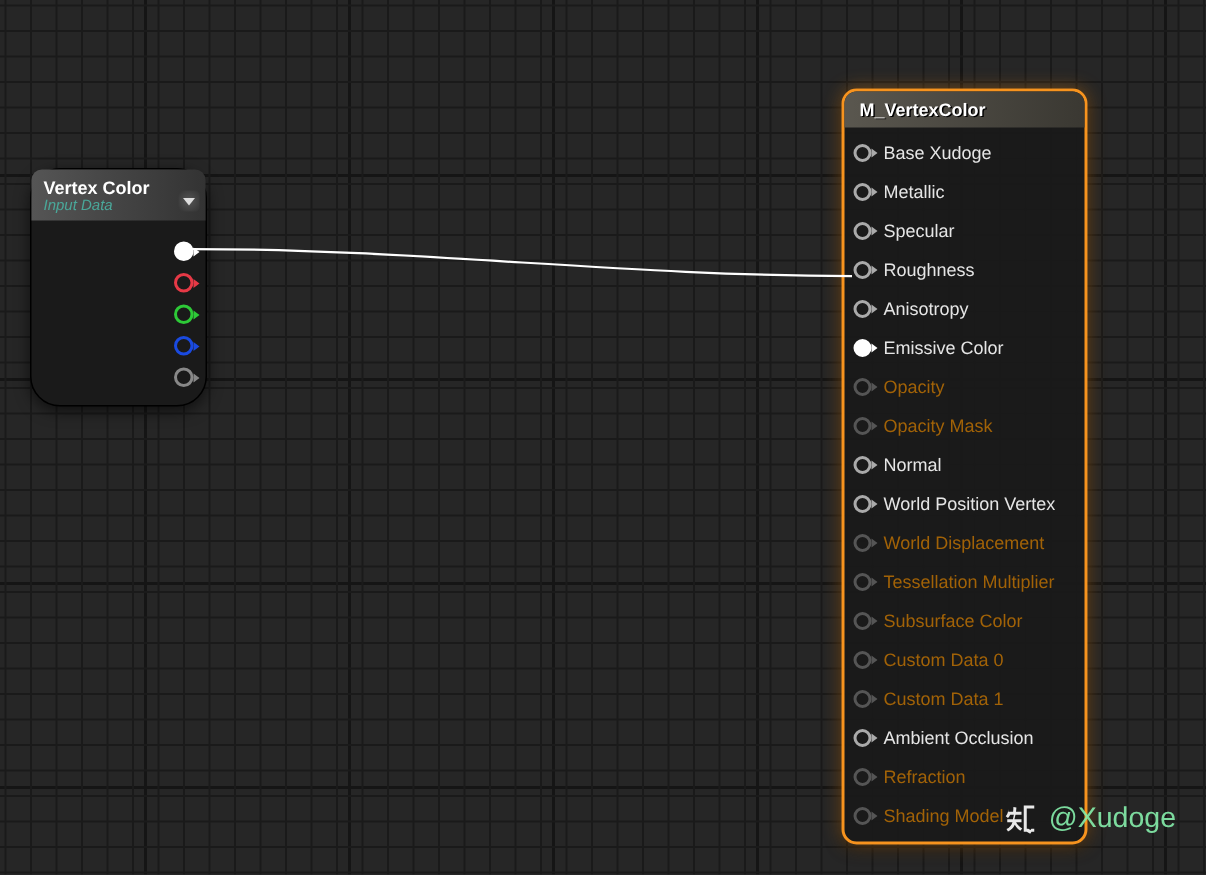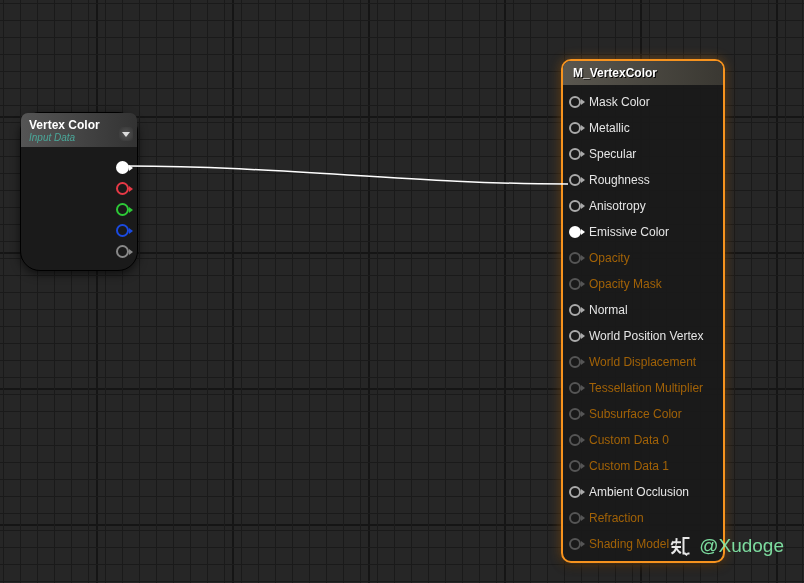--- a/index.html
+++ b/index.html
@@ -278,21 +278,21 @@
     </div>
 </div>
 
 <div class="output-node">
   <div class="output-header">
     <div class="output-title">M_VertexColor</div>
   </div>
   <div class="output-body" id="material-inputs">
       <div class="input-pin-row">
         <div class="input-pin"></div>
-        <span class="pin-label">Mask Color</span>
+        <span class="pin-label">Base Xudoge</span>
       </div>
       <div class="input-pin-row">
         <div class="input-pin"></div>
         <span class="pin-label">Metallic</span>
       </div>
       <div class="input-pin-row">
         <div class="input-pin"></div>
         <span class="pin-label">Specular</span>
       </div>
       <div class="input-pin-row">

